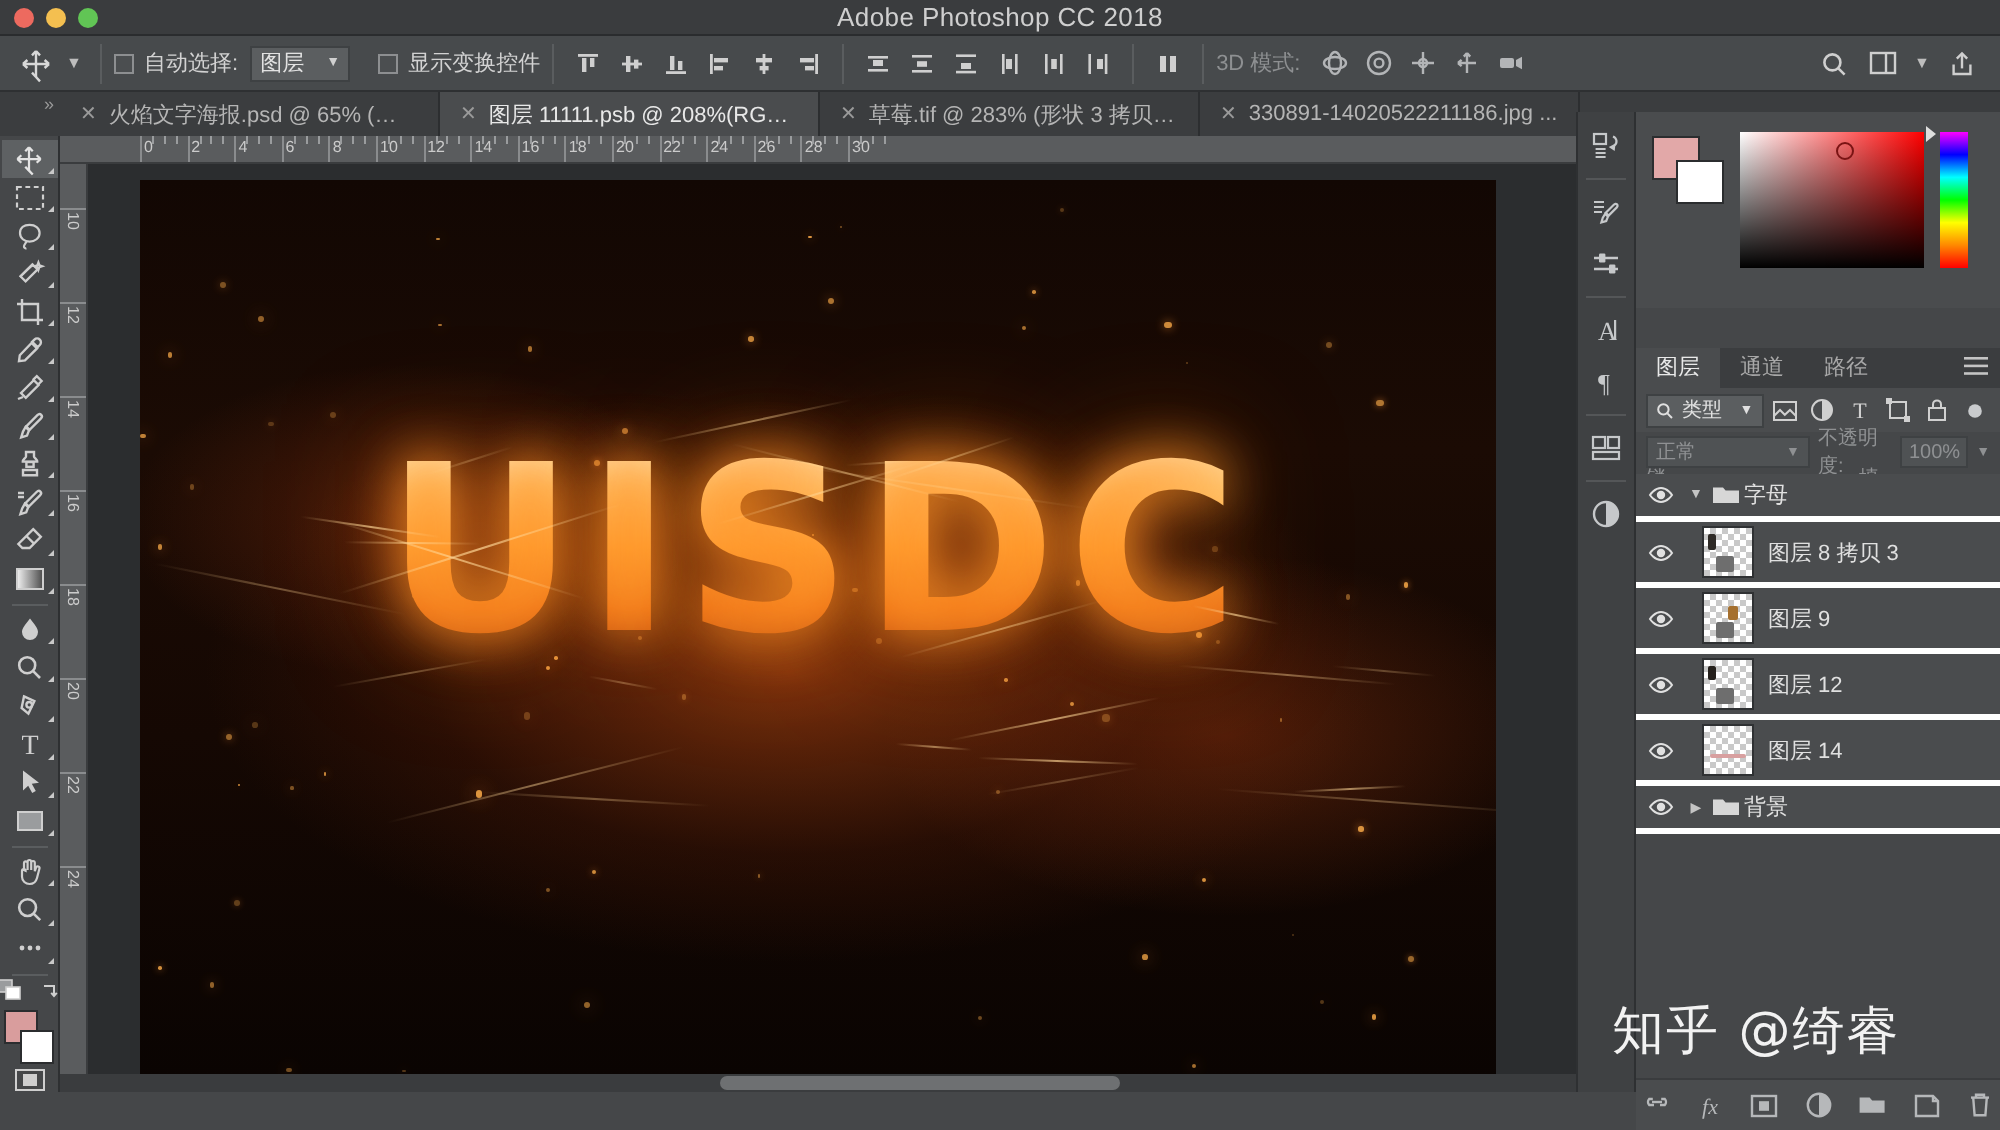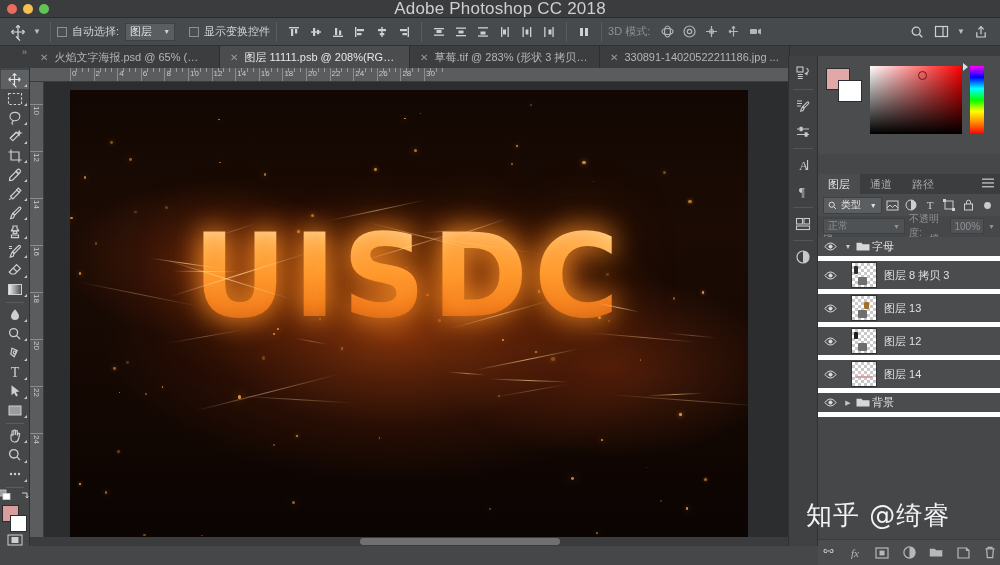--- a/index.html
+++ b/index.html
@@ -13,21 +13,21 @@
 
   
   .titlebar{
     position:absolute; left:0; top:0; width:1000px; height:18px;
     background:#3a3c3e; border-bottom:1px solid #2a2c2e;
     display:flex; align-items:center; justify-content:center;
   }
   .traffic{ position:absolute; left:7px; top:4px; display:flex; gap:6px; }
   .dot{ width:10px; height:10px; border-radius:50%; }
   .dot.r{ background:#ed6a5f; } .dot.y{ background:#f4bf50; } .dot.g{ background:#61c555; }
-  .title-text{ font-size:17px; color:#cfcfcf; letter-spacing:.2px; }
+  .title-text{ font-size:13px; color:#cfcfcf; letter-spacing:.2px; }
 
   
   .optbar{
     position:absolute; left:0; top:18px; width:1000px; height:28px;
     background:#474a4c; border-bottom:1px solid #2e3032;
     display:flex; align-items:center; padding:0 6px;
   }
   .opt-tool{ width:24px; height:22px; display:flex; align-items:center; justify-content:center; }
   .opt-tool svg{ display:block; }
   .caret{ width:14px; height:22px; display:flex; align-items:center; justify-content:center; color:#bdbdbd; font-size:8px; }
@@ -167,21 +167,21 @@
   .fsel .ar{ margin-left:auto; font-size:7px; }
   .ficon{ width:17px; height:18px; display:flex; align-items:center; justify-content:center; }
   .bmrow{ display:flex; align-items:center; height:20px; padding:0 5px; gap:4px; font-size:10px; color:#8f9193; }
   .bmsel{ display:flex; align-items:center; width:92px; height:16px; background:#4f5254; border:1px solid #3e4143; padding:0 4px; color:#8f9193; }
   .bmsel .ar{ margin-left:auto; font-size:7px; }
   .opfield{ display:flex; align-items:center; width:34px; height:16px; background:#4f5254; border:1px solid #3e4143; padding:0 3px; color:#8f9193; font-size:10px; }
   .lockrow{ display:flex; align-items:center; height:19px; padding:0 5px; gap:3px; font-size:10px; color:#8f9193; }
   .lkic{ width:16px; height:16px; display:flex; align-items:center; justify-content:center; }
 
   .layerlist{ position:absolute; left:0; top:63px; width:182px; height:300px; overflow:hidden; }
-  .lrow{ display:flex; align-items:center; height:33px; border-bottom:5px solid #ffffff; background:#4a4c4e; }
+  .lrow{ display:flex; align-items:center; height:33px; border-bottom:3px solid #ffffff; background:#4a4c4e; }
   .lrow.grp{ height:24px; }
   .leye{ width:24px; height:100%; display:flex; align-items:center; justify-content:center; }
   .lexp{ width:12px; display:flex; align-items:center; justify-content:center; color:#c4c4c4; font-size:7px; }
   .lfolder{ width:18px; display:flex; align-items:center; justify-content:center; }
   .lthumb{ width:26px; height:26px; border:1px solid #2f3133; margin-right:7px; position:relative; overflow:hidden;
     background-image:linear-gradient(45deg,#c9c9c9 25%,transparent 25%),linear-gradient(-45deg,#c9c9c9 25%,transparent 25%),linear-gradient(45deg,transparent 75%,#c9c9c9 75%),linear-gradient(-45deg,transparent 75%,#c9c9c9 75%);
     background-size:6px 6px; background-position:0 0,0 3px,3px -3px,-3px 0px; background-color:#fff; }
   .lthumb .bit{ position:absolute; border-radius:1px; }
   .lname{ font-size:11px; color:#e0e0e0; white-space:nowrap; }
   .panel-bottom{ position:absolute; left:0; bottom:0; width:182px; height:26px; background:#4a4c4e;
@@ -1134,21 +1134,21 @@
                   <path d="M1 4.5S3.2 1 6.5 1 12 4.5 12 4.5 9.8 8 6.5 8 1 4.5 1 4.5z"></path>
                   <circle cx="6.5" cy="4.5" r="1.6" fill="#e0e0e0"></circle>
                 </g>
               </svg>
           </div>
           <div style="width:9px"></div>
           <div class="lthumb">
             <span class="bit" style="left:12px;top:6px;width:5px;height:7px;background:#a5702f;"></span>
             <span class="bit" style="left:6px;top:14px;width:9px;height:8px;background:#6e6e6e;"></span>
           </div>
-          <div class="lname">图层 13</div>
+          <div class="lname">图层 9</div>
         </div>
 
         <div class="lrow">
           <div class="leye">
             <svg width="13" height="9" viewBox="0 0 13 9">
                 <g fill="none" stroke="#e0e0e0" stroke-width="1">
                   <path d="M1 4.5S3.2 1 6.5 1 12 4.5 12 4.5 9.8 8 6.5 8 1 4.5 1 4.5z"></path>
                   <circle cx="6.5" cy="4.5" r="1.6" fill="#e0e0e0"></circle>
                 </g>
               </svg>

